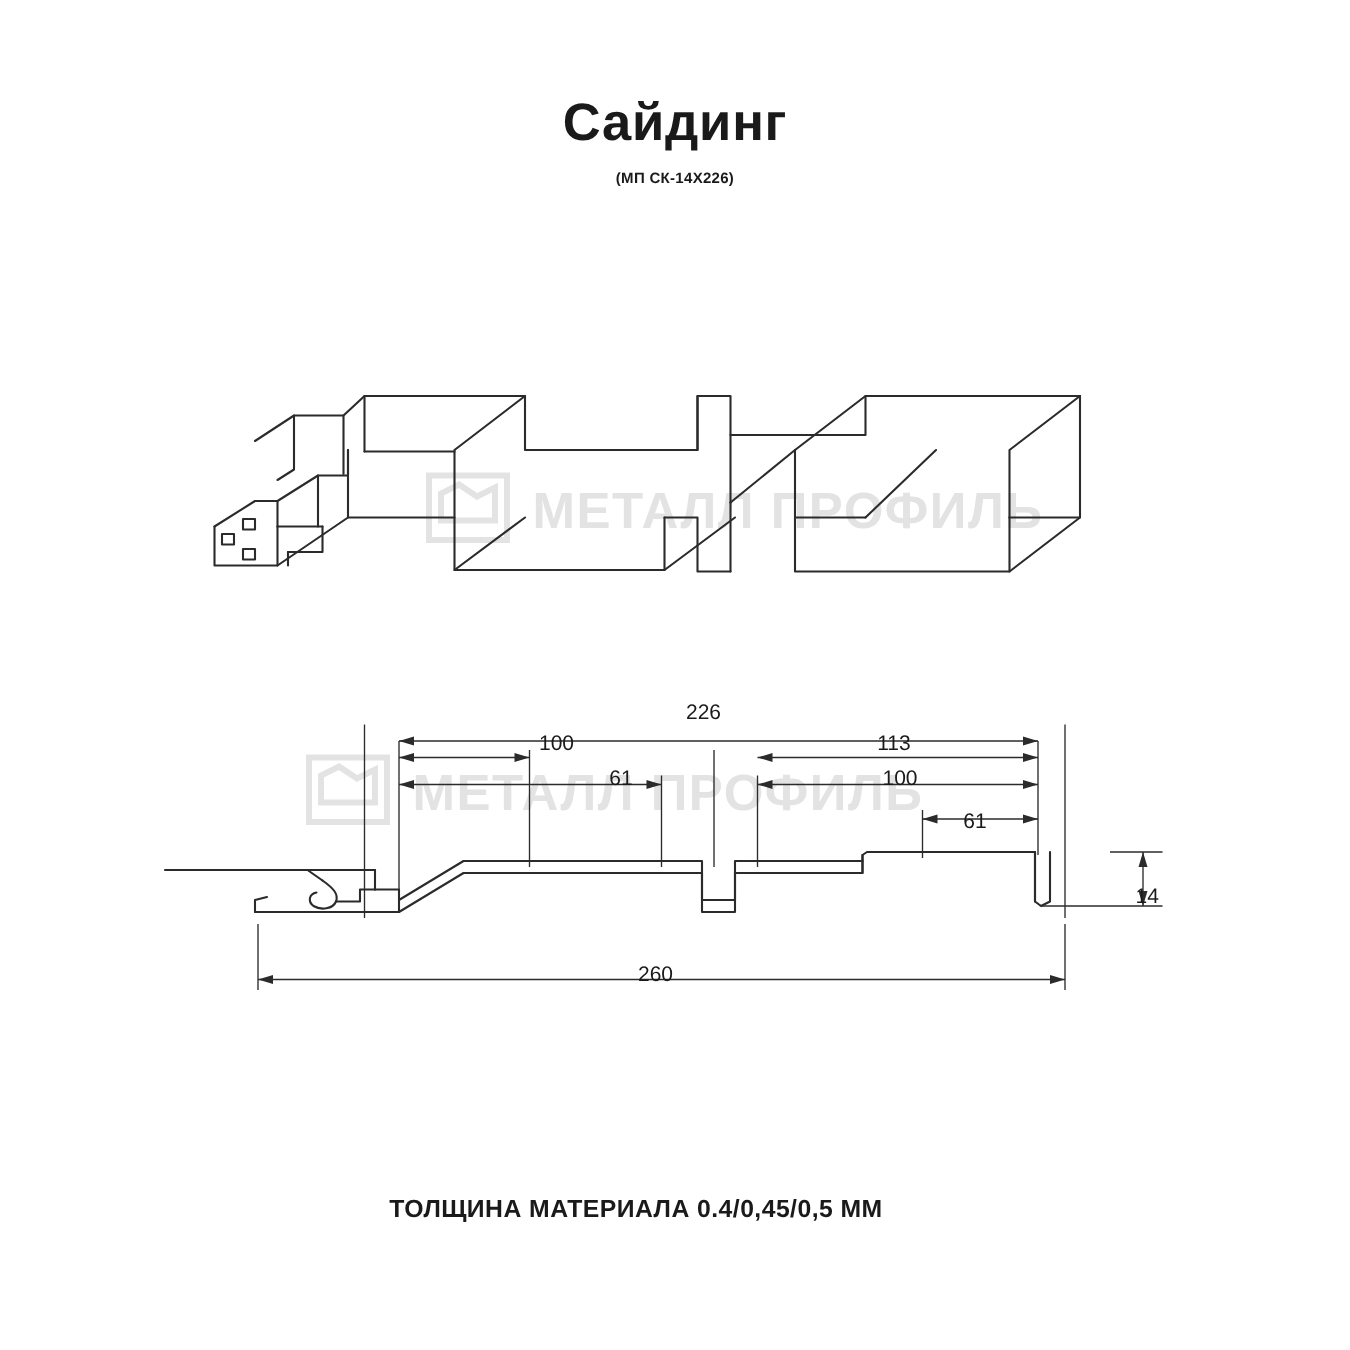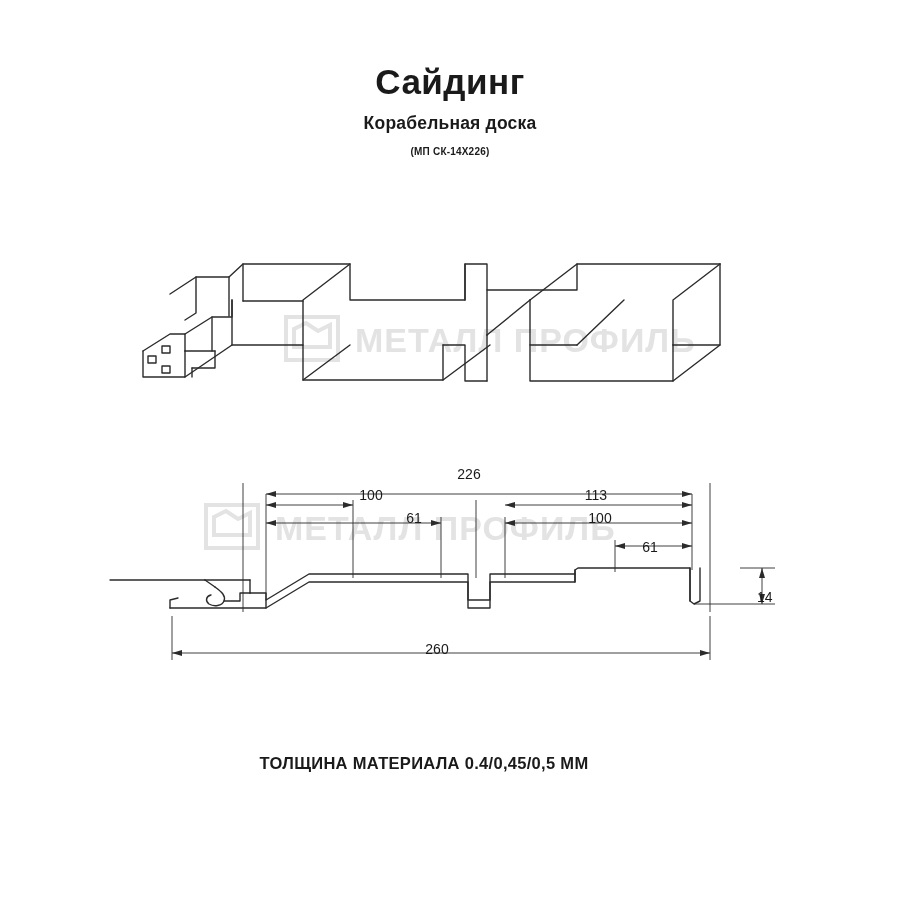--- a/index.html
+++ b/index.html
@@ -45,21 +45,21 @@
     font-size: 10px;
     font-weight: bold;
     margin-top: 12px;
     letter-spacing: 0.2px;
   }
 
   
   .footer {
     position: absolute;
     left: 0;
-    top: 754px;
+    top: 797px;
     width: 848px;
     text-align: center;
     font-size: 16.5px;
     font-weight: bold;
     letter-spacing: 0.3px;
   }
 
   
   .svg-layer {
     position: absolute;
@@ -75,21 +75,20 @@
     fill: #e3e3e3;
   }
 </style>
 </head>
 <body>
 
 <div class="page">
 
   <div class="header">
     <div class="title">Сайдинг</div>
-    <div class="subtitle">Корабельная доска</div>
     <div class="code">(МП СК-14Х226)</div>
   </div>
 
   <svg class="svg-layer" viewBox="0 0 900 900">
 
     <g opacity="1">
       <g transform="translate(286,325)">
         <path d="M0,-8 L0,35 L52,35 L52,-8 Z" fill="none" stroke="#e3e3e3" stroke-width="4"></path>
         <path d="M8,22 L8,4 L20,-2 L32,6 L44,0 L44,22 Z" fill="none" stroke="#e3e3e3" stroke-width="4"></path>
       </g>

